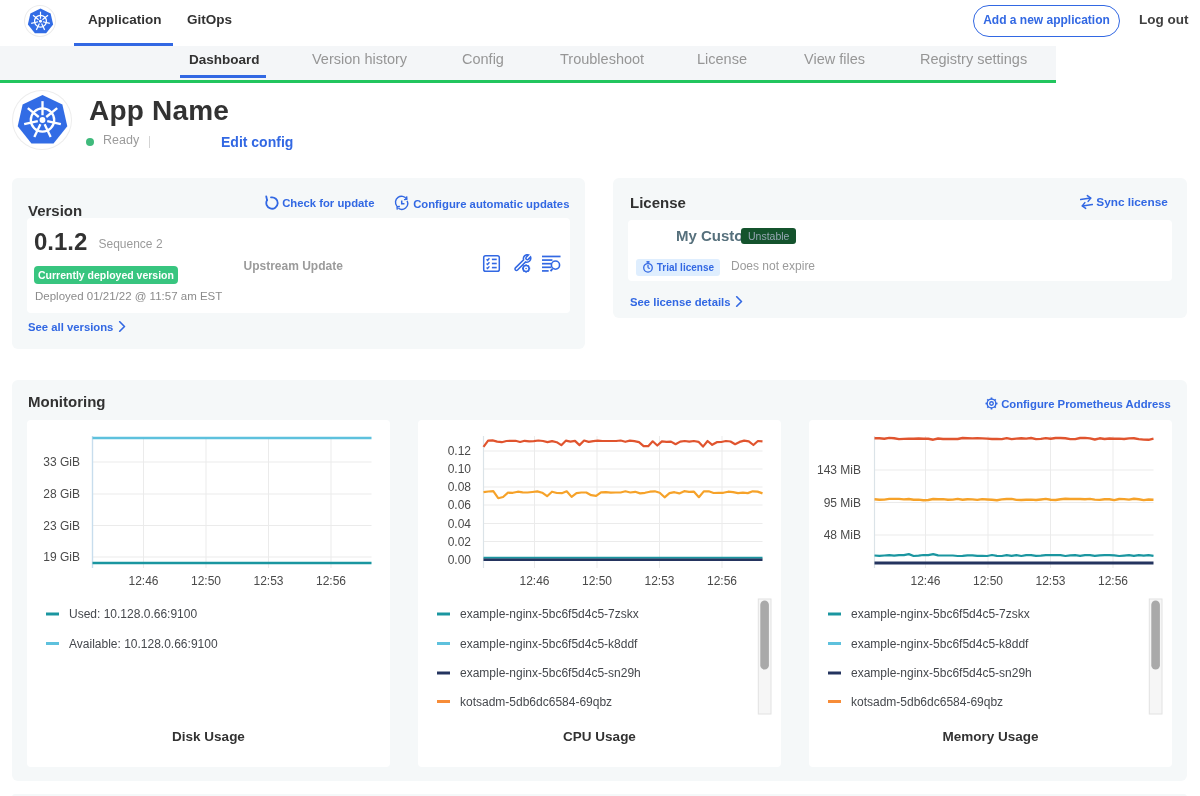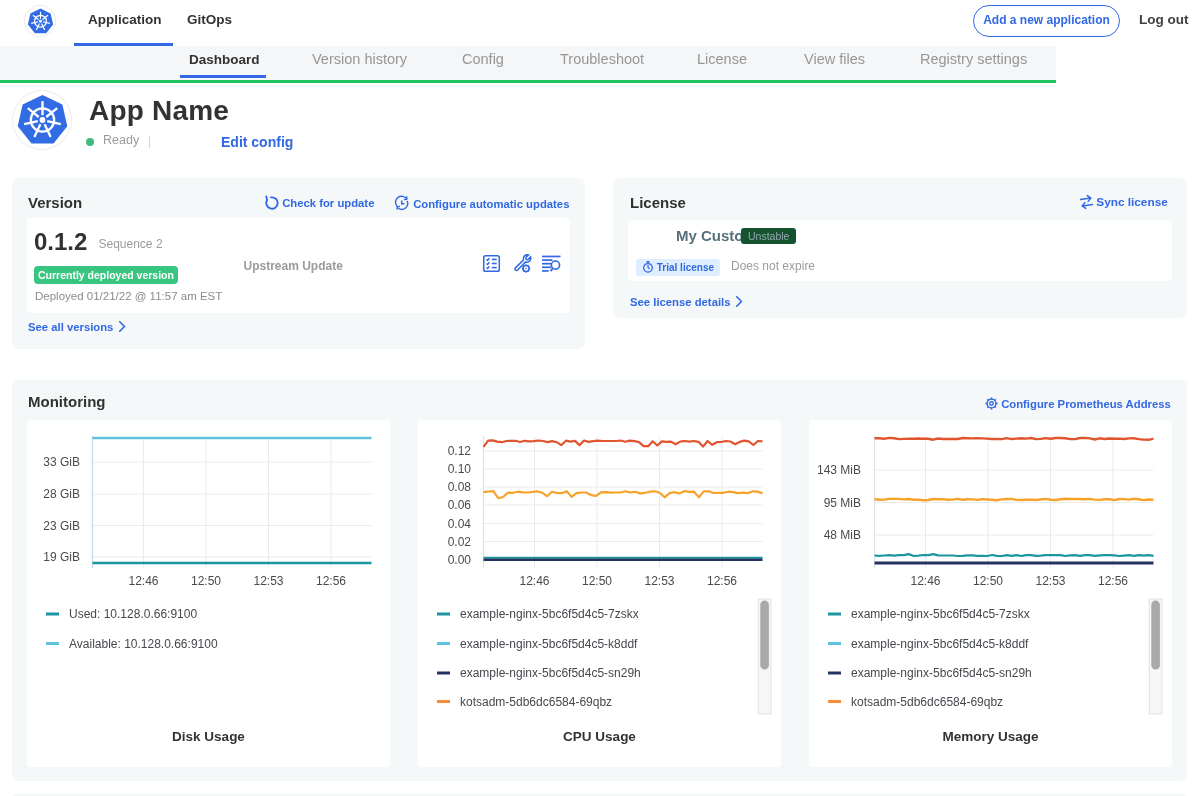--- a/index.html
+++ b/index.html
@@ -89,21 +89,21 @@
       <use href="#k8s"></use>
     </svg>
   </div>
 <h1 class="appname">App Name</h1>
 <span class="dot"></span>
 <span class="ready">Ready</span>
 <span class="sep"></span>
 <span class="editcfg">Edit config</span>
 
 <div class="card" id="vercard">
-  <span class="cardtitle" style="left:16px;top:16px">Version</span>
+  <span class="cardtitle" style="left:16px;top:24px">Version</span>
   <span class="bluelink" style="left:253px;top:17.5px"><svg width="14" height="15" viewBox="0 0 14 15" style="vertical-align:-3px">
         <path d="M6.01 2.39 A 5.7 5.7 0 1 1 2.06 5.15" fill="none" stroke="#3268e3" stroke-width="1.8" stroke-linecap="round"></path>
         <line x1="2.06" y1="5.15" x2="1.25" y2="1.45" stroke="#3268e3" stroke-width="1.8" stroke-linecap="round"></line>
       </svg> Check for update</span>
   <span class="bluelink" style="left:382px;top:17.5px"><svg width="16" height="16" viewBox="0 0 17 17" style="vertical-align:-3.5px">
         <g fill="none" stroke="#3268e3" stroke-width="1.5">
           <path d="M 3.04 11.65 A 6.3 6.3 0 1 1 13.33 4.45"></path>
           <path d="M 13.9 6.2 A 6.3 6.3 0 0 1 4.6 14.1"></path>
           <path d="M 10.6 4.9 L 13.7 4.6 L 13.4 1.5" stroke-linejoin="round"></path>
           <path d="M 6.3 12.2 L 3.2 12.5 L 3.5 15.6" stroke-linejoin="round"></path>

